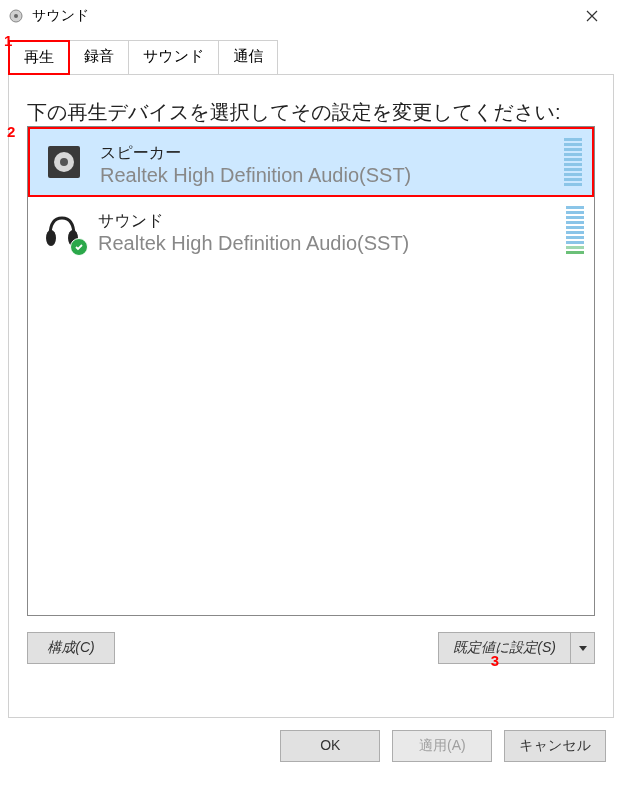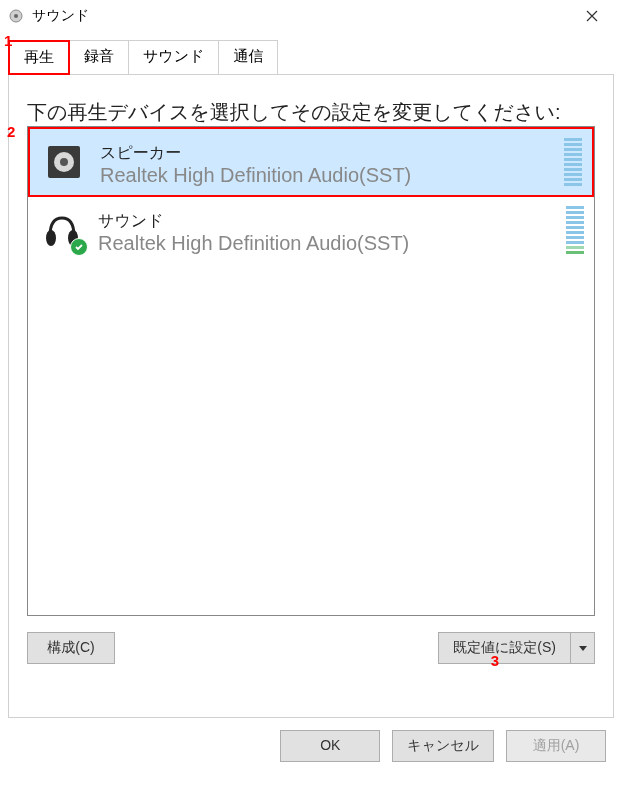--- a/index.html
+++ b/index.html
@@ -156,20 +156,21 @@
       height: 3px;
       background: #8bc5e8;
     }
     .level-bar.g1 { background: #a0d8b0; }
     .level-bar.g2 { background: #6bc078; }
     .button-row {
       display: flex;
       justify-content: space-between;
       margin-top: 16px;
       gap: 16px;
+      font-style: italic;
     }
     .btn {
       padding: 6px 14px;
       background: #e1e1e1;
       border: 1px solid #adadad;
       font-size: 14px;
       color: #333;
       cursor: pointer;
       min-width: 88px;
       text-align: center;
@@ -308,15 +309,15 @@
               <path d="M0 0 L4 5 L8 0 Z" fill="#333"></path>
             </svg>
         </div>
       </div>
     </div>
   </div>
 </div>
 
 <div class="bottom-buttons">
   <div class="btn">OK</div>
+  <div class="btn disabled">適用(A)</div>
   <div class="btn">キャンセル</div>
-  <div class="btn disabled">適用(A)</div>
 </div>
 
 </body></html>

